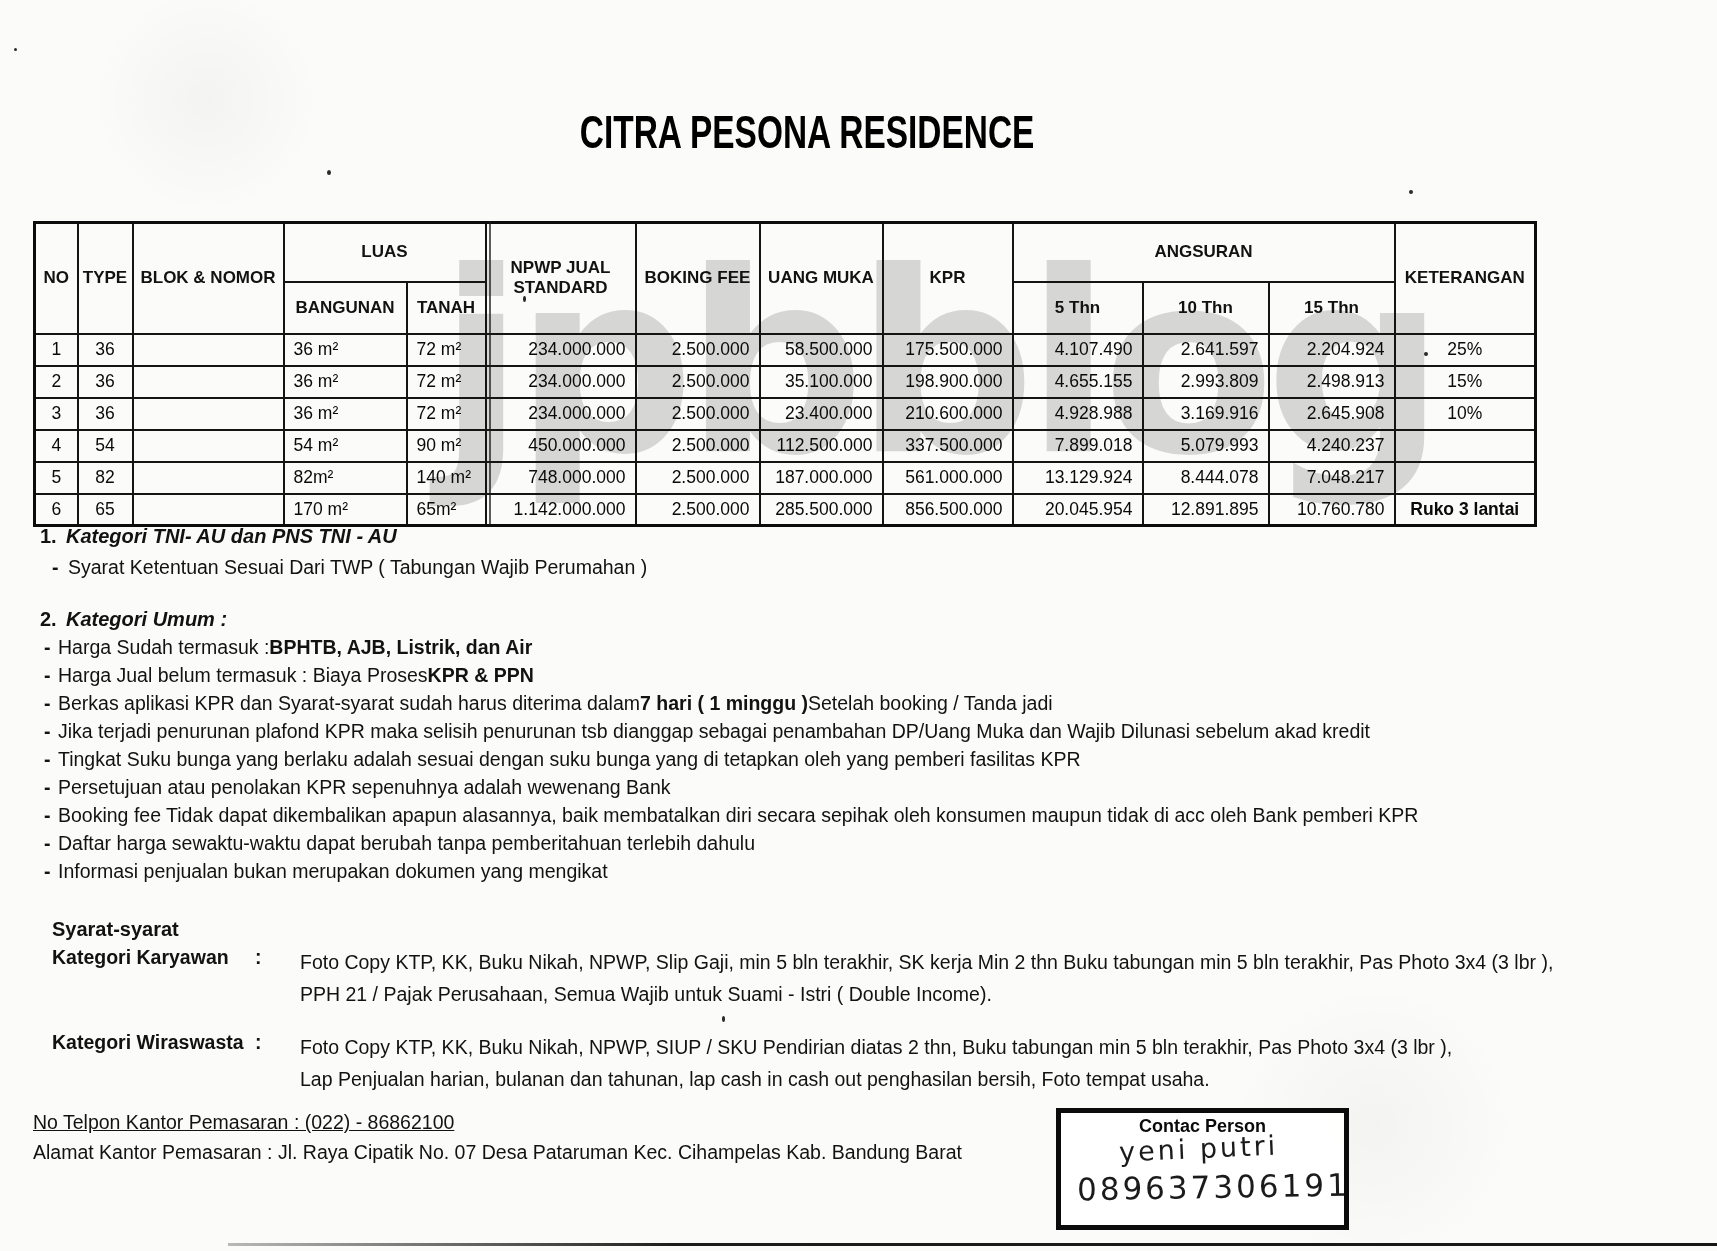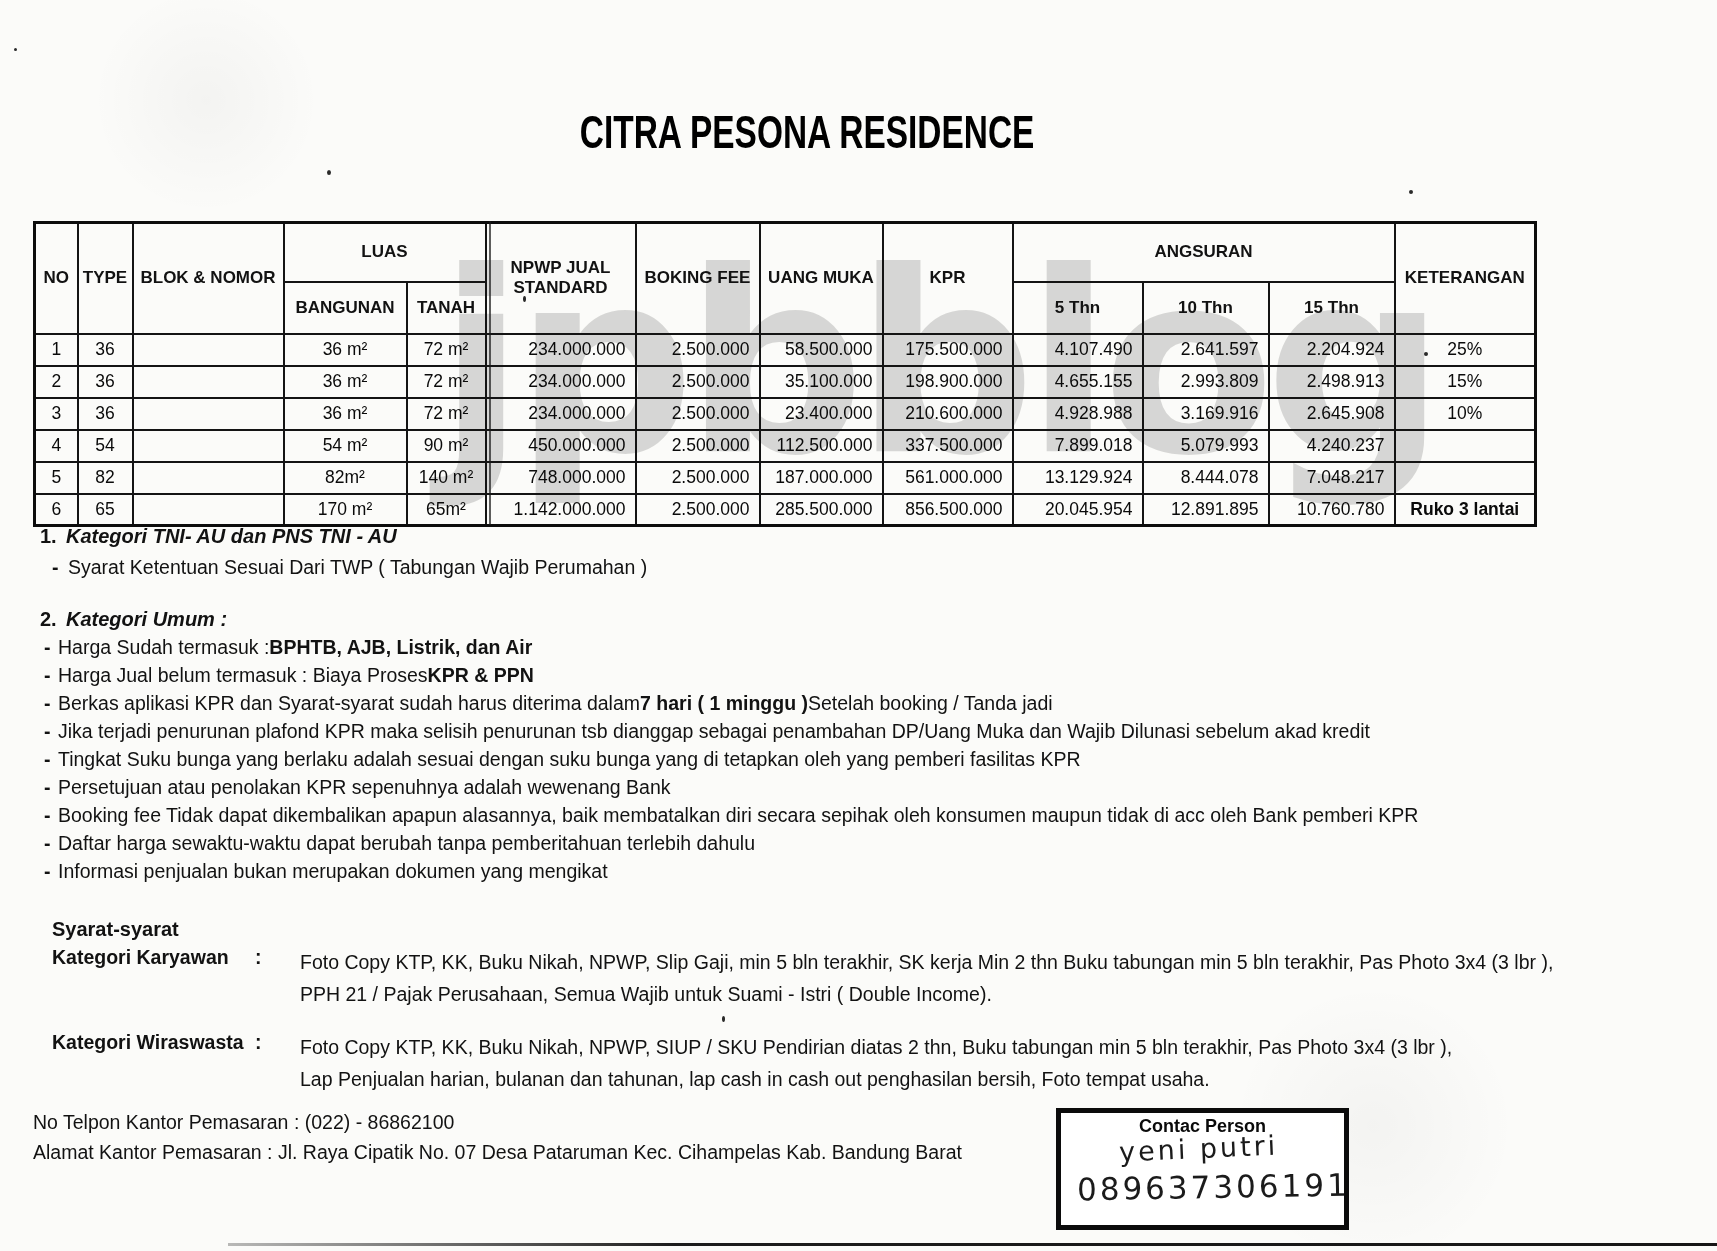--- a/index.html
+++ b/index.html
@@ -37,21 +37,21 @@
     border-collapse:collapse; table-layout:fixed; width:1501px;
     border:3px solid #0c0c0c; background:transparent;
   }
   .price-table th, .price-table td{ border:2px solid #141414; overflow:hidden; }
   .price-table thead th{ font-weight:bold; font-size:17px; text-align:center; line-height:20px; padding:0 2px; }
   tr.h1{ height:59px; } tr.h2{ height:52px; }
   .price-table tbody tr{ height:32px; }
   .price-table td{ font-size:17.5px; padding:0 9px; white-space:nowrap; color:#0a0a0a; }
   td.c-no, td.c-type{ text-align:center; padding:0; }
   td.c-blok{ }
-  td.c-bangunan, td.c-tanah{ text-align:center; }
+  td.c-bangunan, td.c-tanah{ }
   td.money{ text-align:right; }
   td.c-ket{ text-align:center; }
   td.ket-bold{ font-weight:bold;margin-left:34px; }
 
   .artifact-vline{ position:absolute; left:489px; top:221px; width:2px; height:304px;
     background:rgba(25,25,25,.7); z-index:3; }
 
   .note-head{ position:absolute; display:flex; z-index:2; }
   .note-num{ width:26px; font-size:20px; font-weight:bold; }
   .note-title{ font-size:20px; font-weight:bold; font-style:italic; }
@@ -295,21 +295,21 @@
       <div class="syarat-entry" style="top: 1031px;">
         <span class="syarat-label">Kategori Wiraswasta</span>
         <span class="syarat-colon">:</span>
         <div class="syarat-lines">
           <div>Foto Copy KTP, KK, Buku Nikah, NPWP, SIUP / SKU Pendirian  diatas 2 thn, Buku tabungan min 5 bln terakhir, Pas Photo 3x4 (3 lbr ),</div>
           <div>Lap Penjualan harian, bulanan dan tahunan, lap cash in cash out penghasilan bersih, Foto tempat usaha.</div>
         </div>
       </div>
     </div>
 
-  <div class="footer-line" style="top:1111px;">No Telpon Kantor Pemasaran : (022) - 86862100</div>
+  <div class="footer-line" style="top:1111px;text-decoration:underline;">No Telpon Kantor Pemasaran : (022) - 86862100</div>
   <div class="footer-line" style="top:1141px;">Alamat Kantor Pemasaran : Jl. Raya Cipatik No. 07 Desa Pataruman Kec. Cihampelas Kab. Bandung Barat</div>
 
   <div class="contact-box">
     <div class="cb-title">Contac Person</div>
     <div class="cb-hand cb-name">yeni putri</div>
     <div class="cb-hand cb-phone">089637306191</div>
   </div>
 
   <div class="bottom-scan-line"></div>
 

